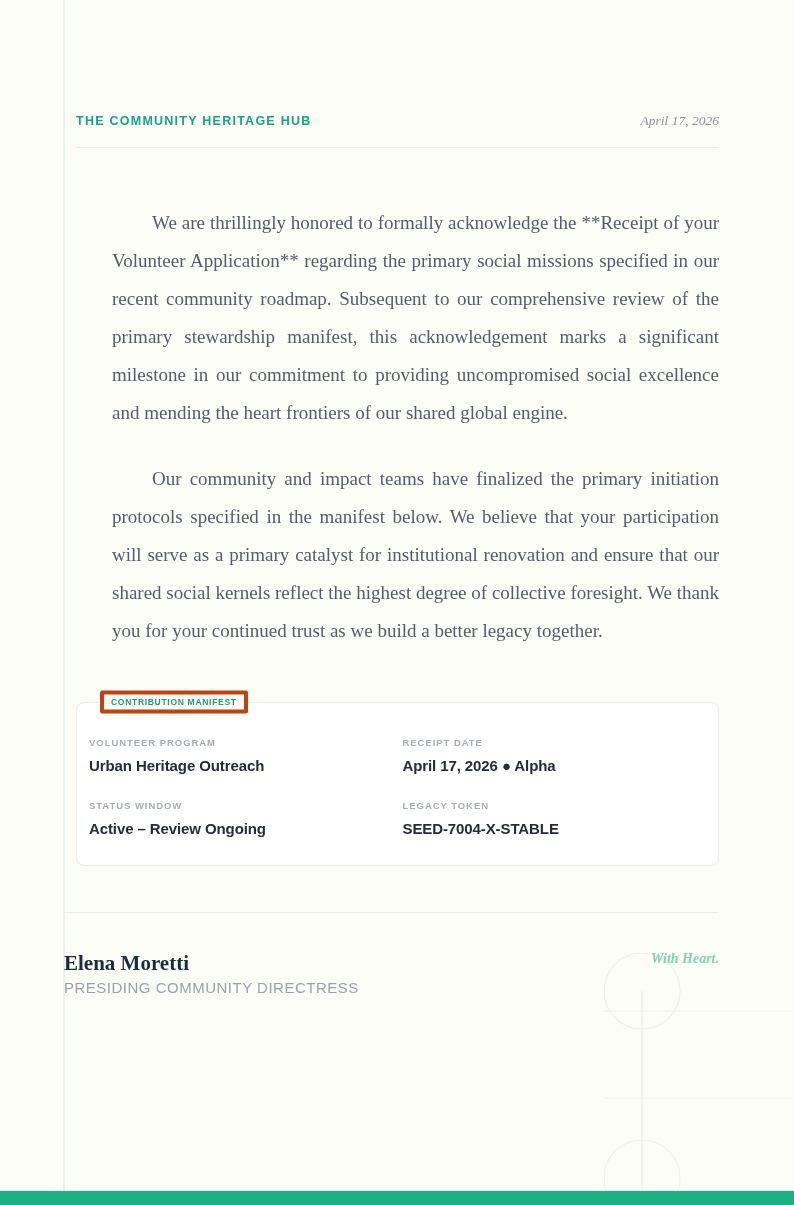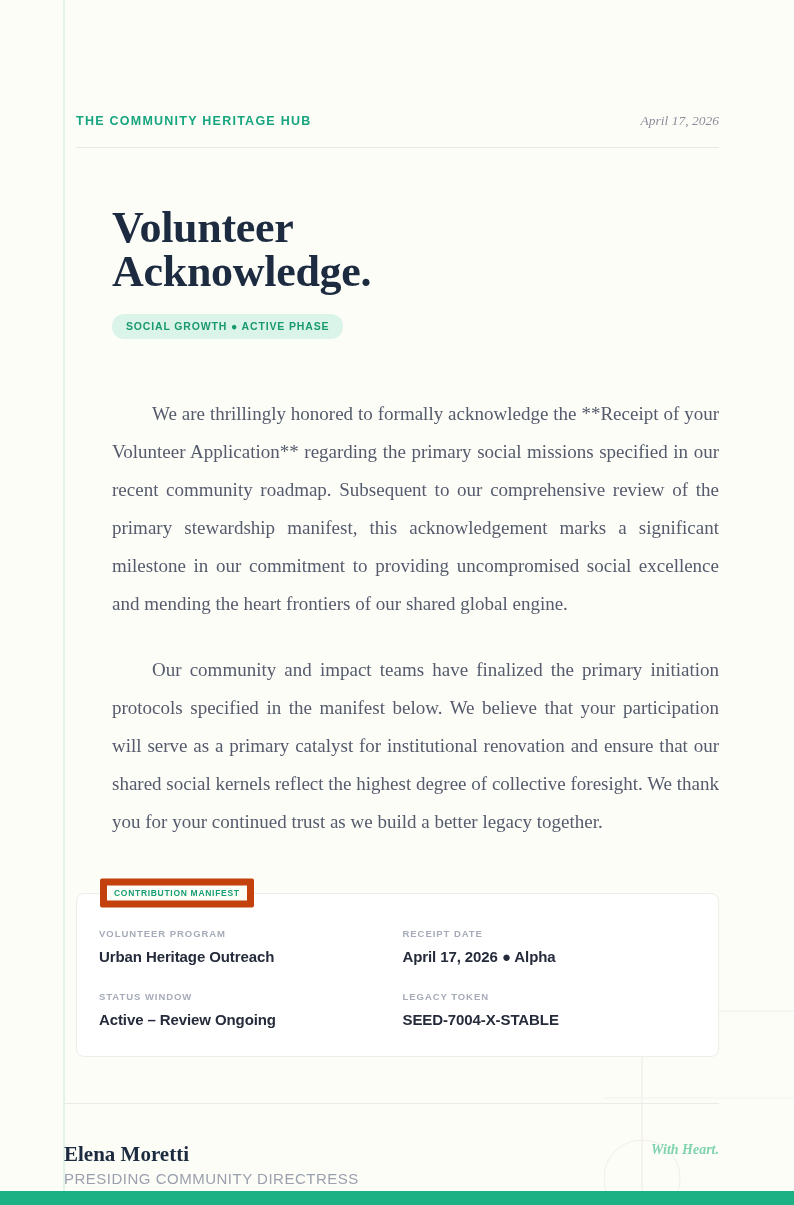--- a/index.html
+++ b/index.html
@@ -148,36 +148,36 @@
     margin-top: 52px;
     padding-left: 0;
   }
 
   .manifest-tab {
     position: absolute;
     left: 24px;
     top: 0;
     transform: translateY(-50%);
     background: #fdfdf8;
-    border: 7px solid #c2410c;
+    border: 4px solid #c2410c;
     border-radius: 2px;
     padding: 2px 7px 3px;
     font-size: 8.5px;
     font-weight: bold;
     letter-spacing: 0.7px;
     color: #169e74;
     text-transform: uppercase;
     z-index: 2;
   }
 
   .manifest-card {
     border: 1px solid #eceee9;
     border-radius: 8px;
     background: #ffffff;
-    padding: 34px 22px 28px;
+    padding: 34px 12px 28px;
     display: grid;
     grid-template-columns: 1fr 1fr;
     row-gap: 26px;
     column-gap: 10px;
   }
 
   .field-label {
     font-size: 9.5px;
     font-weight: bold;
     letter-spacing: 0.95px;
@@ -250,27 +250,20 @@
   </svg>
 
   <div class="content">
 
     <div class="masthead">
       <div class="brand">The Community Heritage Hub</div>
       <div class="issue-date">April 17, 2026</div>
     </div>
     <div class="rule-top"></div>
 
-    <div class="title-block">
-      <h1 class="doc-title">
-        <span>Volunteer</span><br>
-        <span>Acknowledge.</span>
-      </h1>
-      <span class="badge">Social Growth ● Active Phase</span>
-    </div>
 
     <div class="body-copy">
       <p class="para">We are thrillingly honored to formally acknowledge the **Receipt of your Volunteer Application** regarding the primary social missions specified in our recent community roadmap. Subsequent to our comprehensive review of the primary stewardship manifest, this acknowledgement marks a significant milestone in our commitment to providing uncompromised social excellence and mending the heart frontiers of our shared global engine.</p>
       <p class="para">Our community and impact teams have finalized the primary initiation protocols specified in the manifest below. We believe that your participation will serve as a primary catalyst for institutional renovation and ensure that our shared social kernels reflect the highest degree of collective foresight. We thank you for your continued trust as we build a better legacy together.</p>
     </div>
 
     <div class="manifest-wrap">
       <span class="manifest-tab">Contribution Manifest</span>
       <div class="manifest-card">
 

